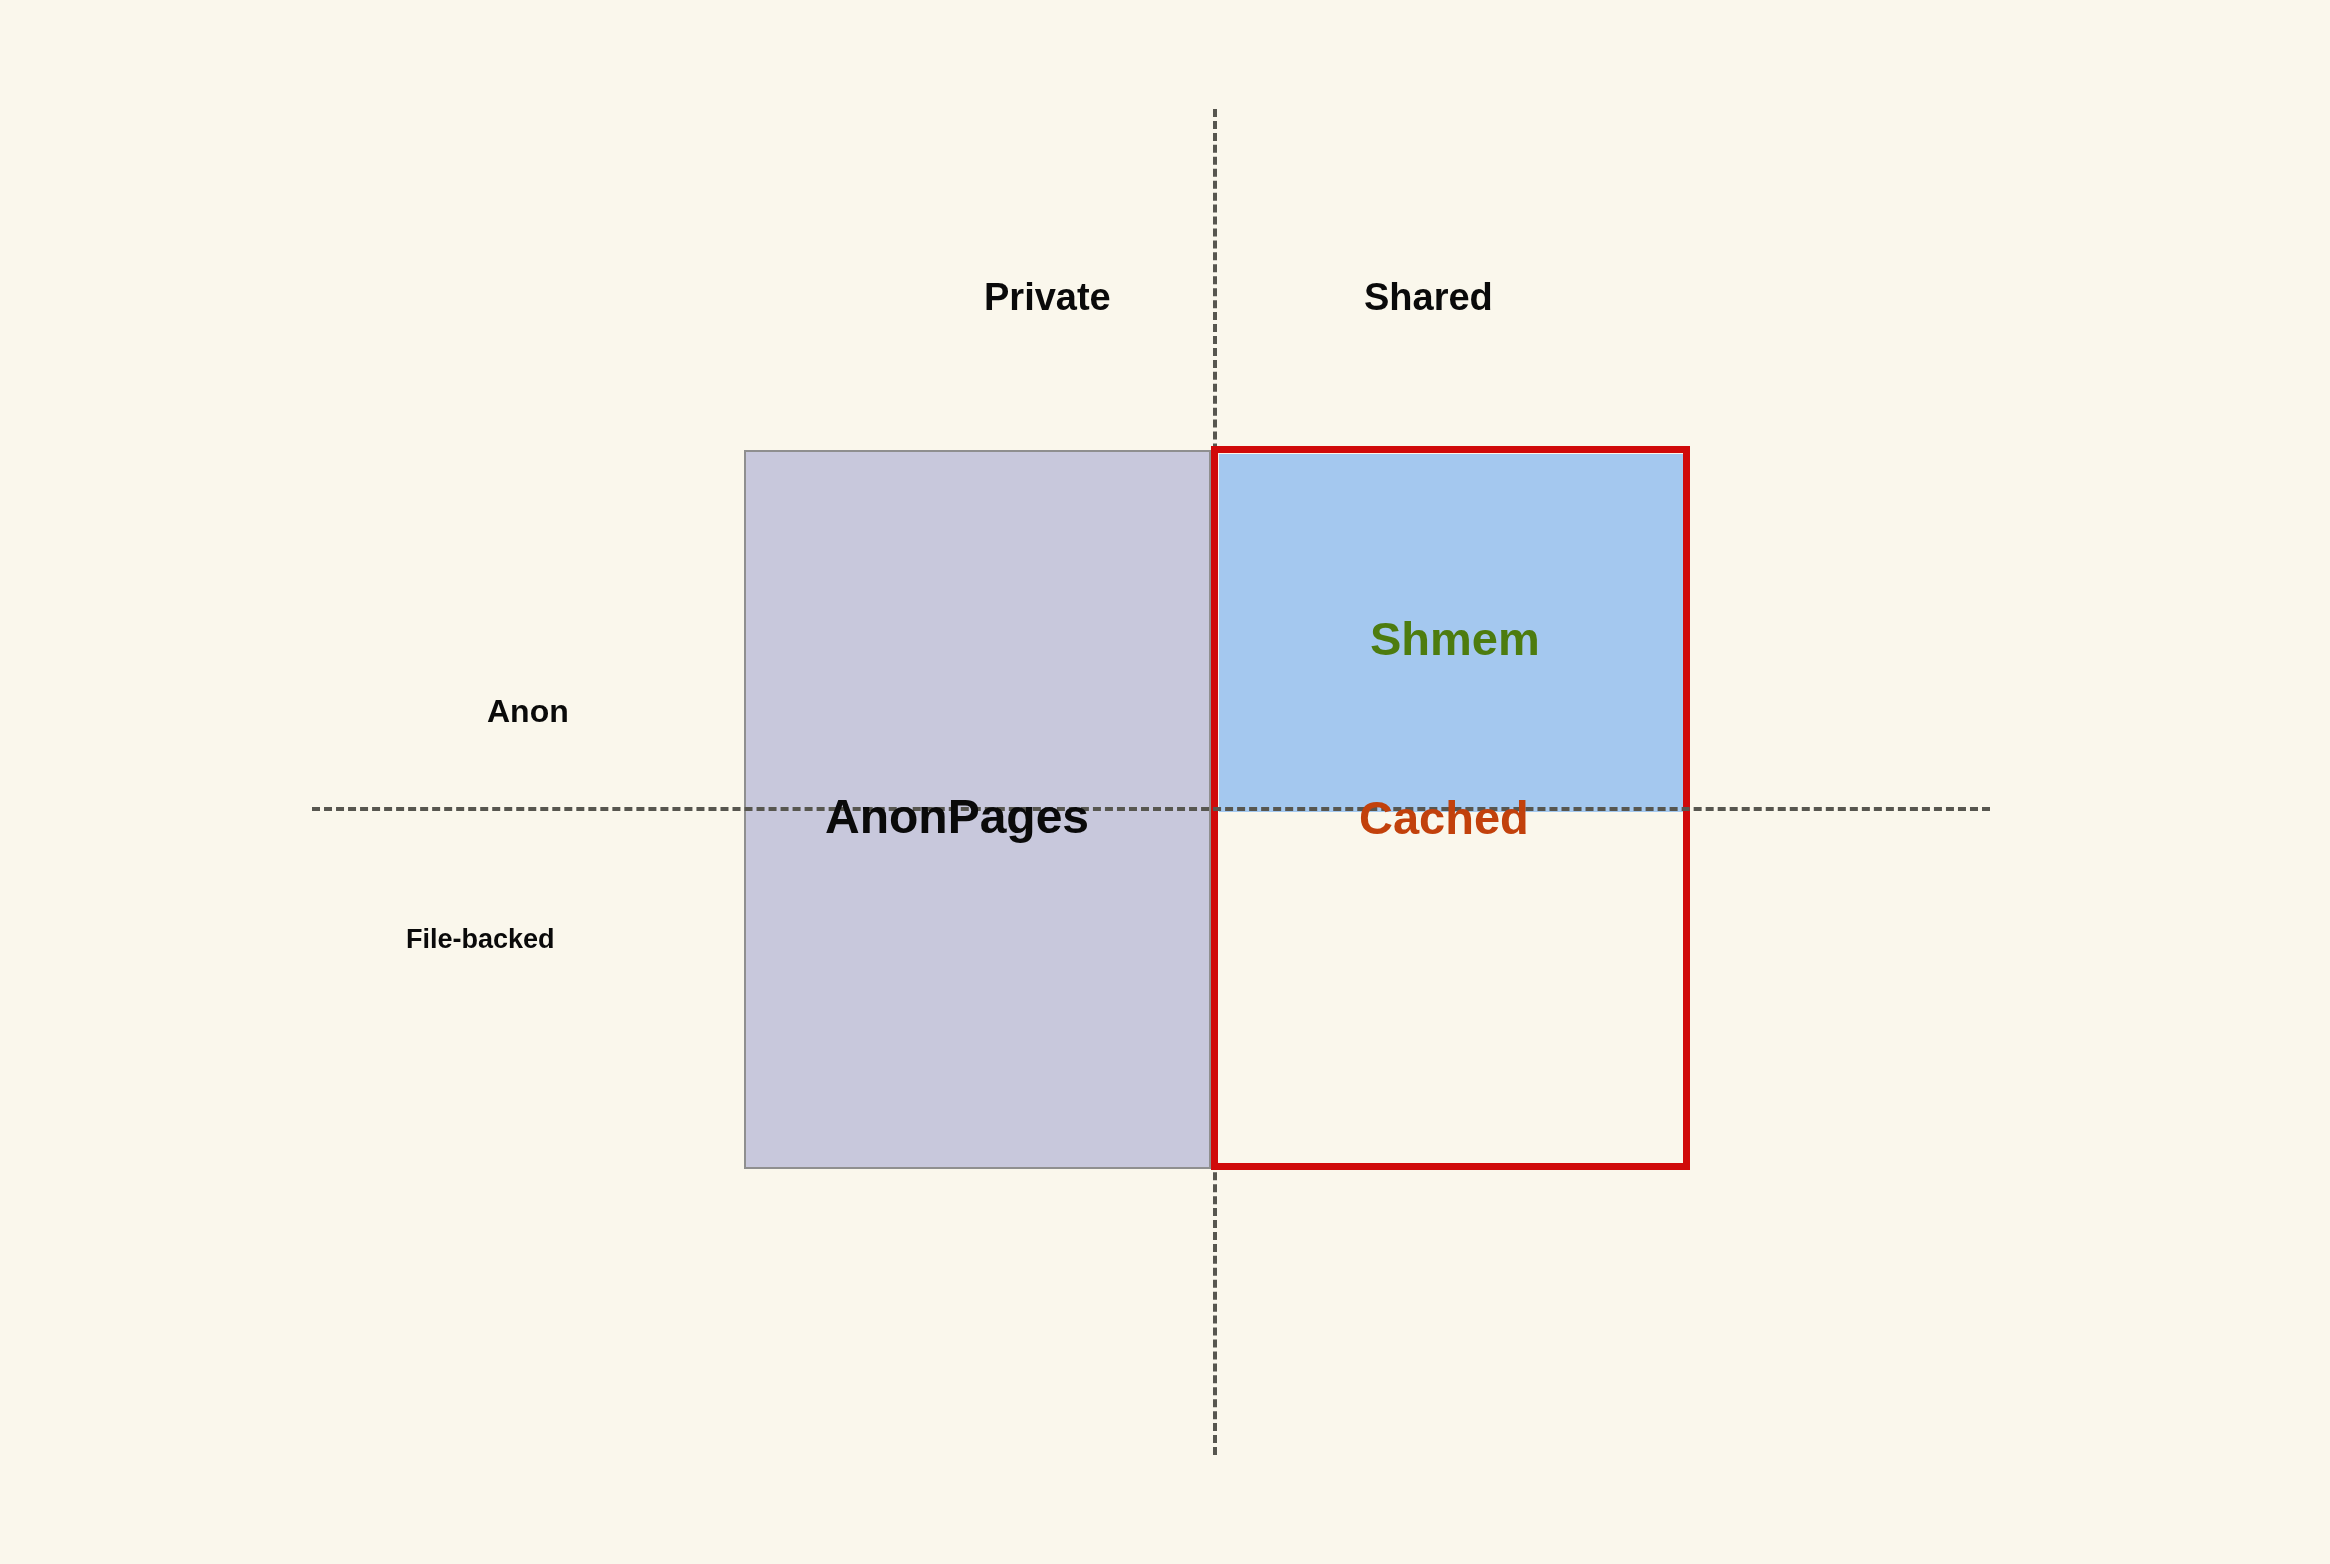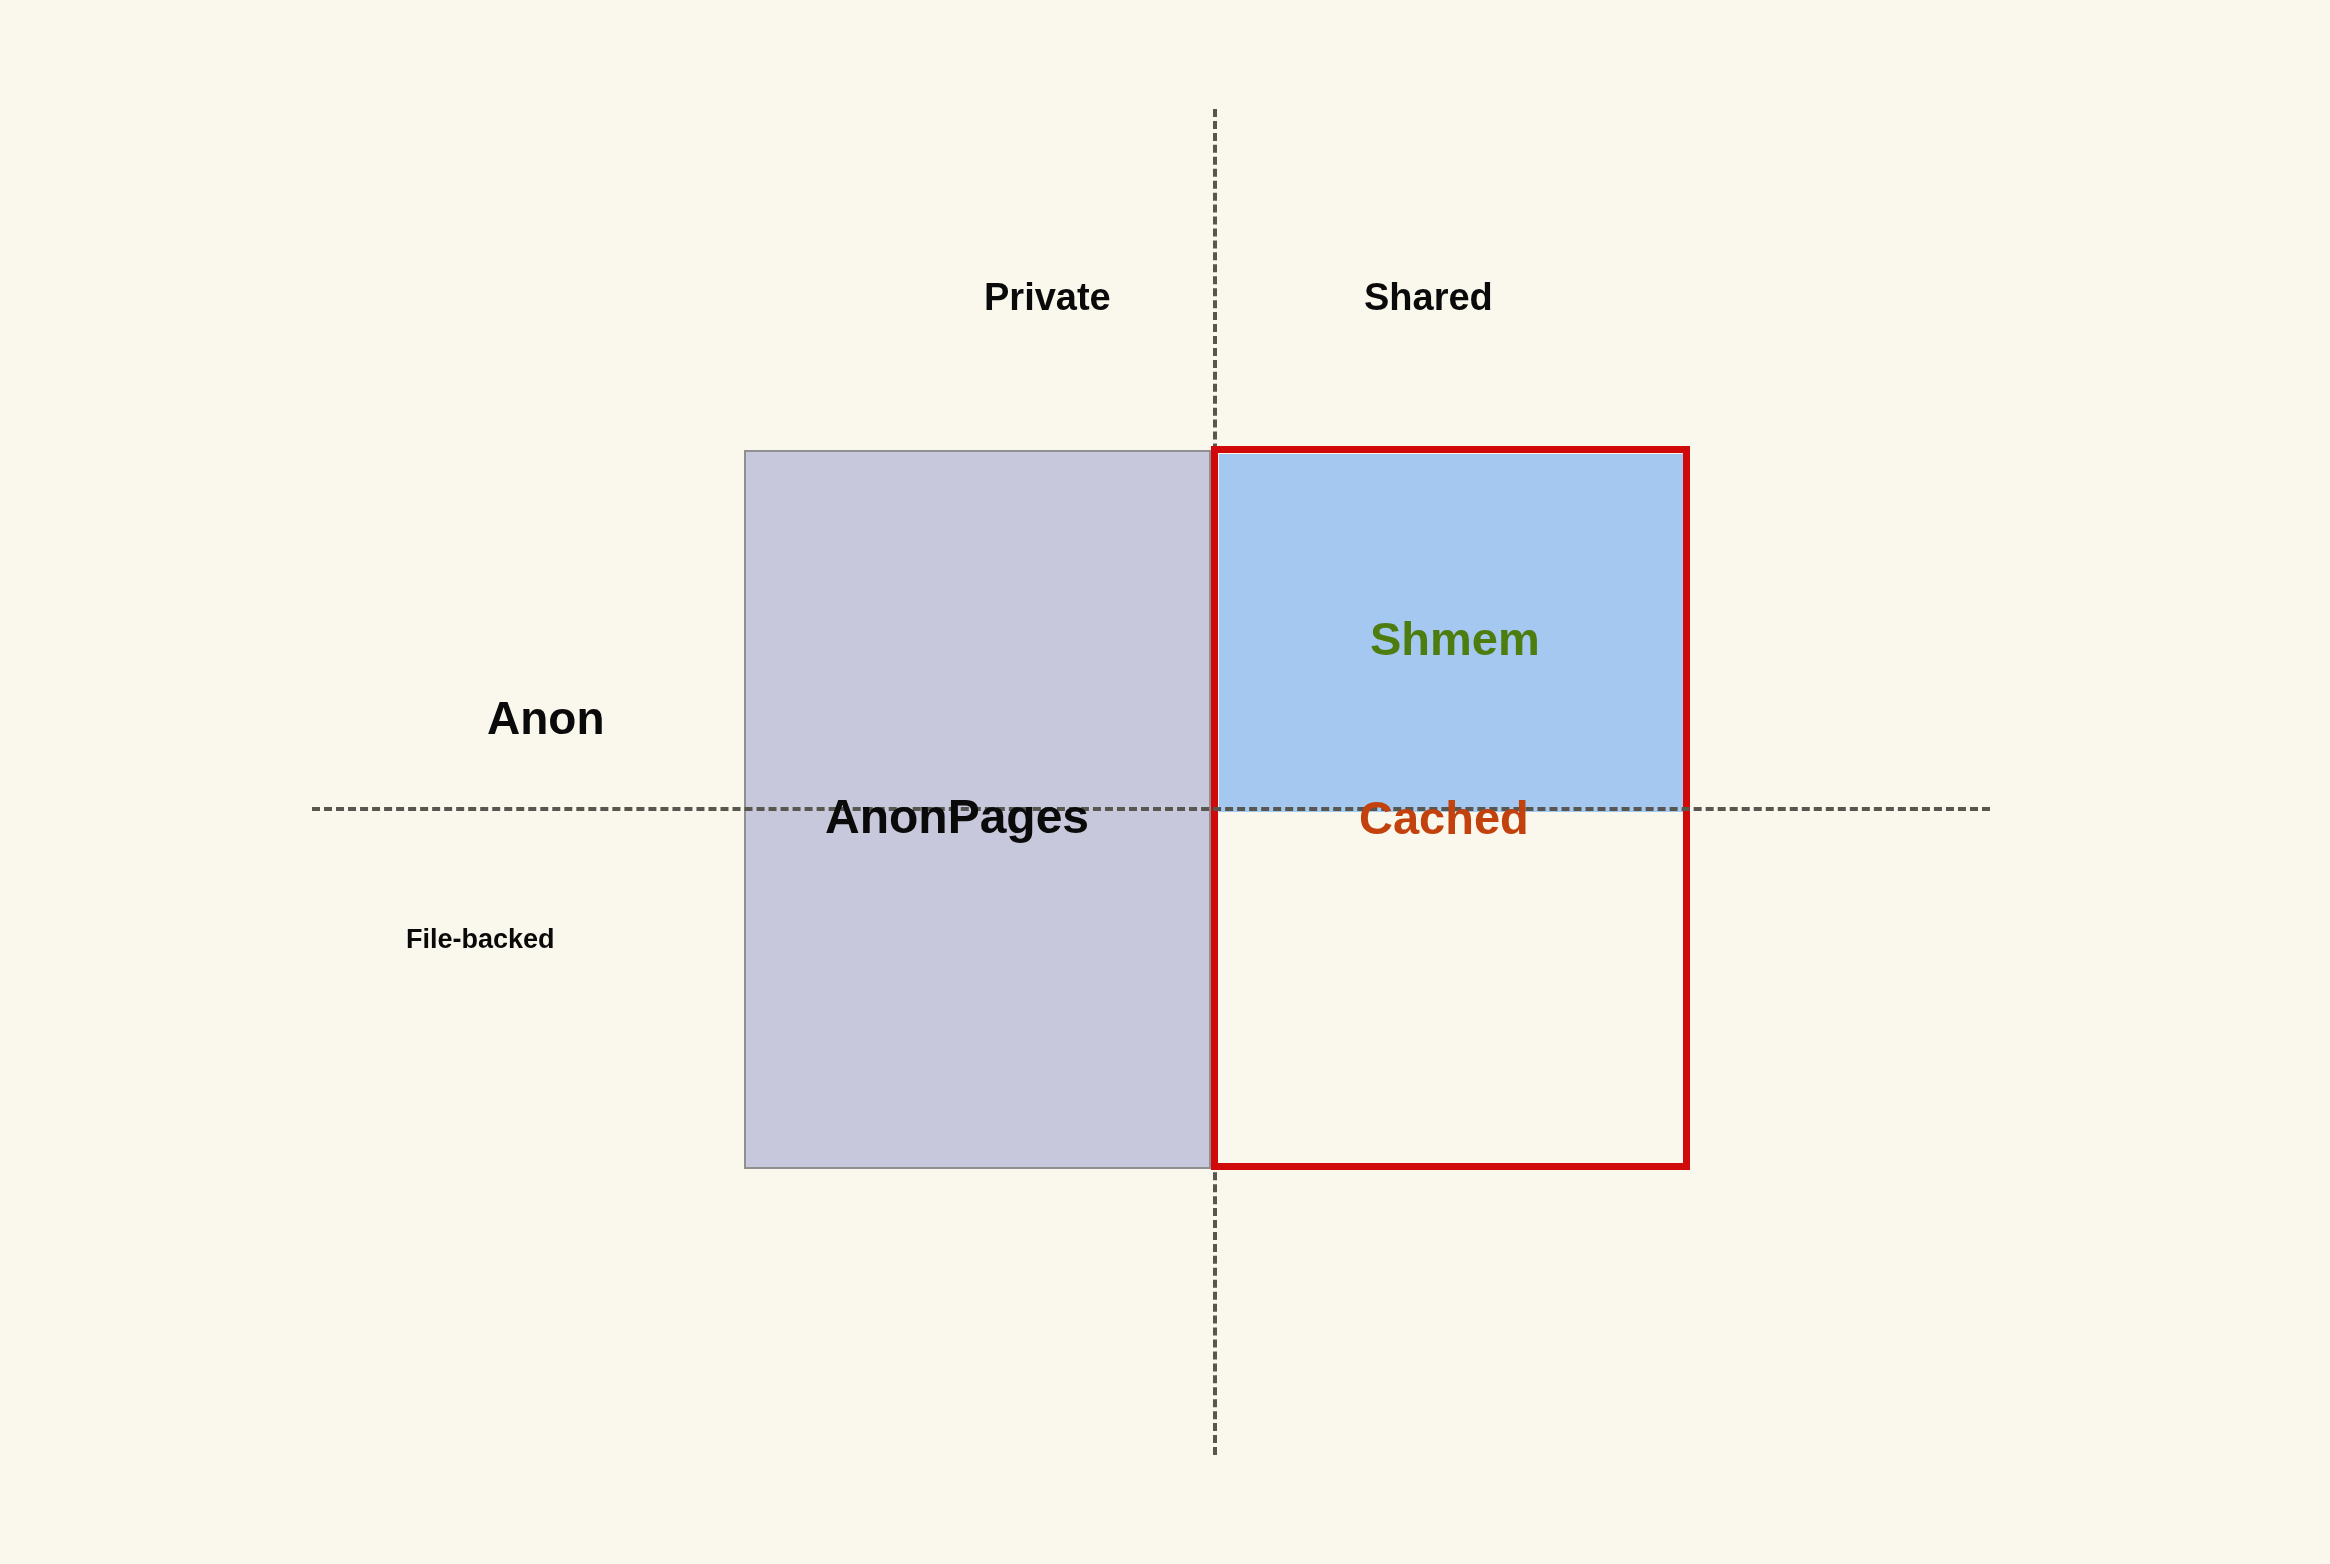--- a/index.html
+++ b/index.html
@@ -92,21 +92,21 @@
   .label-shared {
     left: 1324px;
     top: 278px;
     font-size: 38px;
     z-index: 8;
     margin-left: 40px;
   }
   .label-anon {
     left: 487px;
     top: 695px;
-    font-size: 46px;
+    font-size: 32px;
     z-index: 8;
   }
   .label-filebacked {
     left: 406px;
     top: 926px;
     font-size: 27px;
     z-index: 8;
   }
   .label-anonpages {
     left: 825px;

